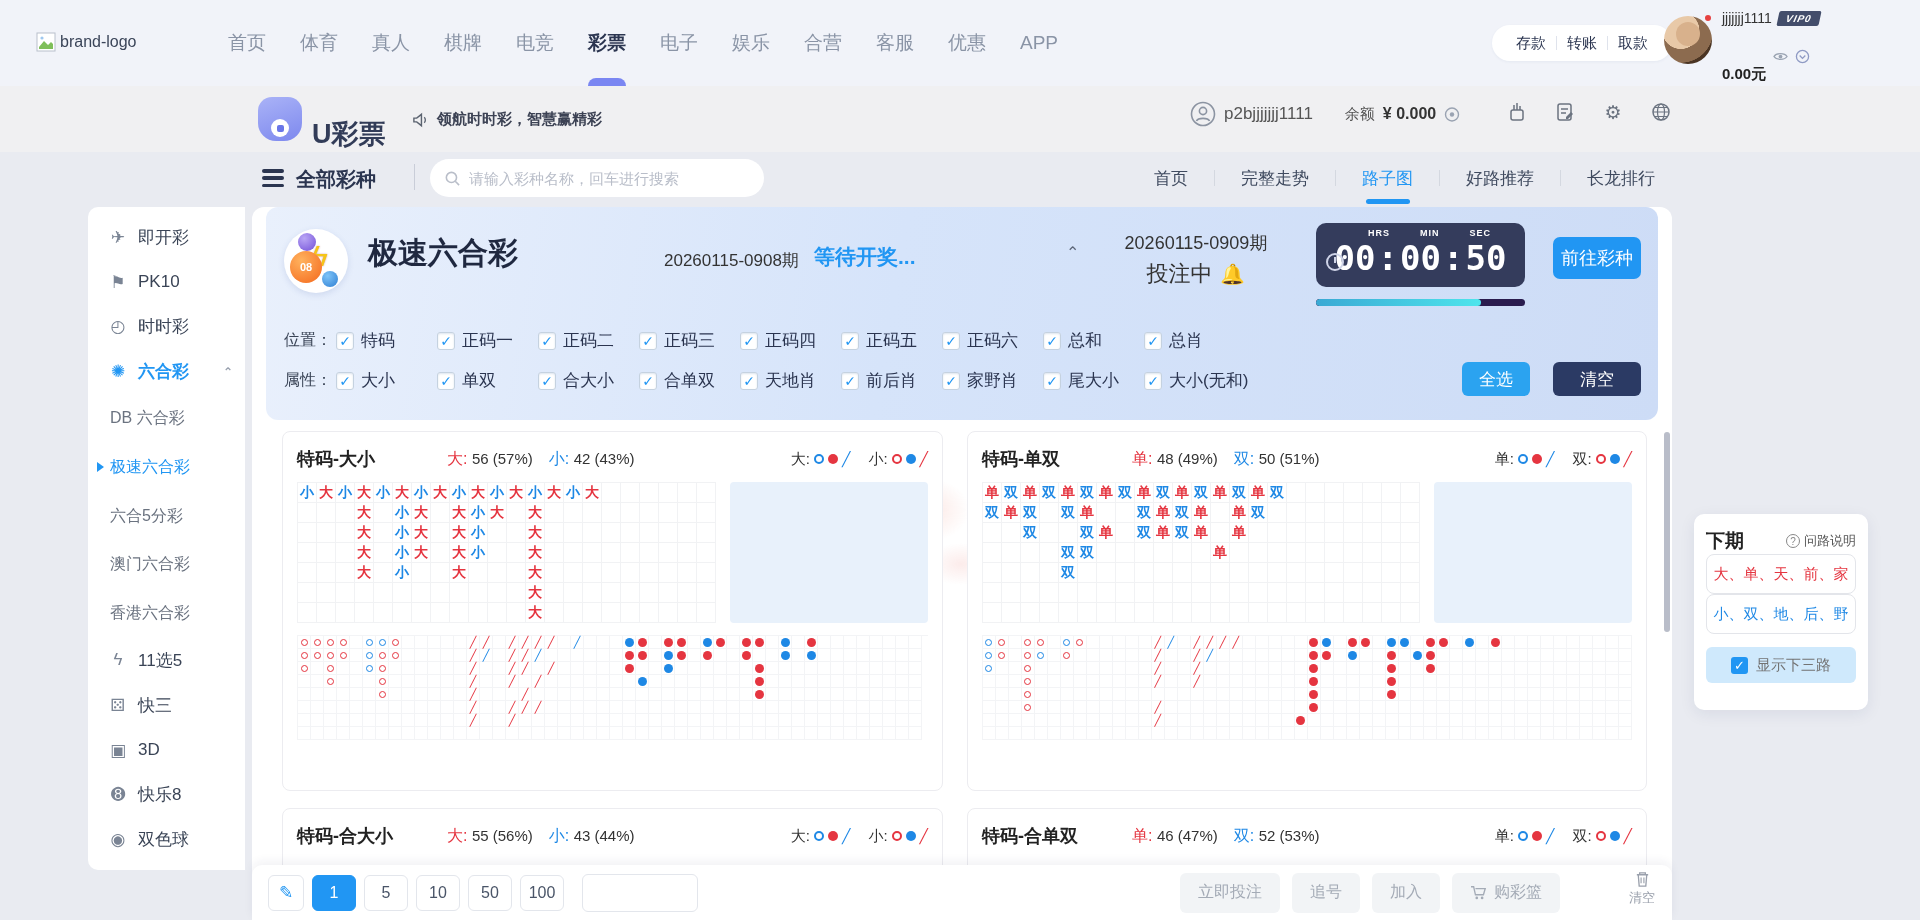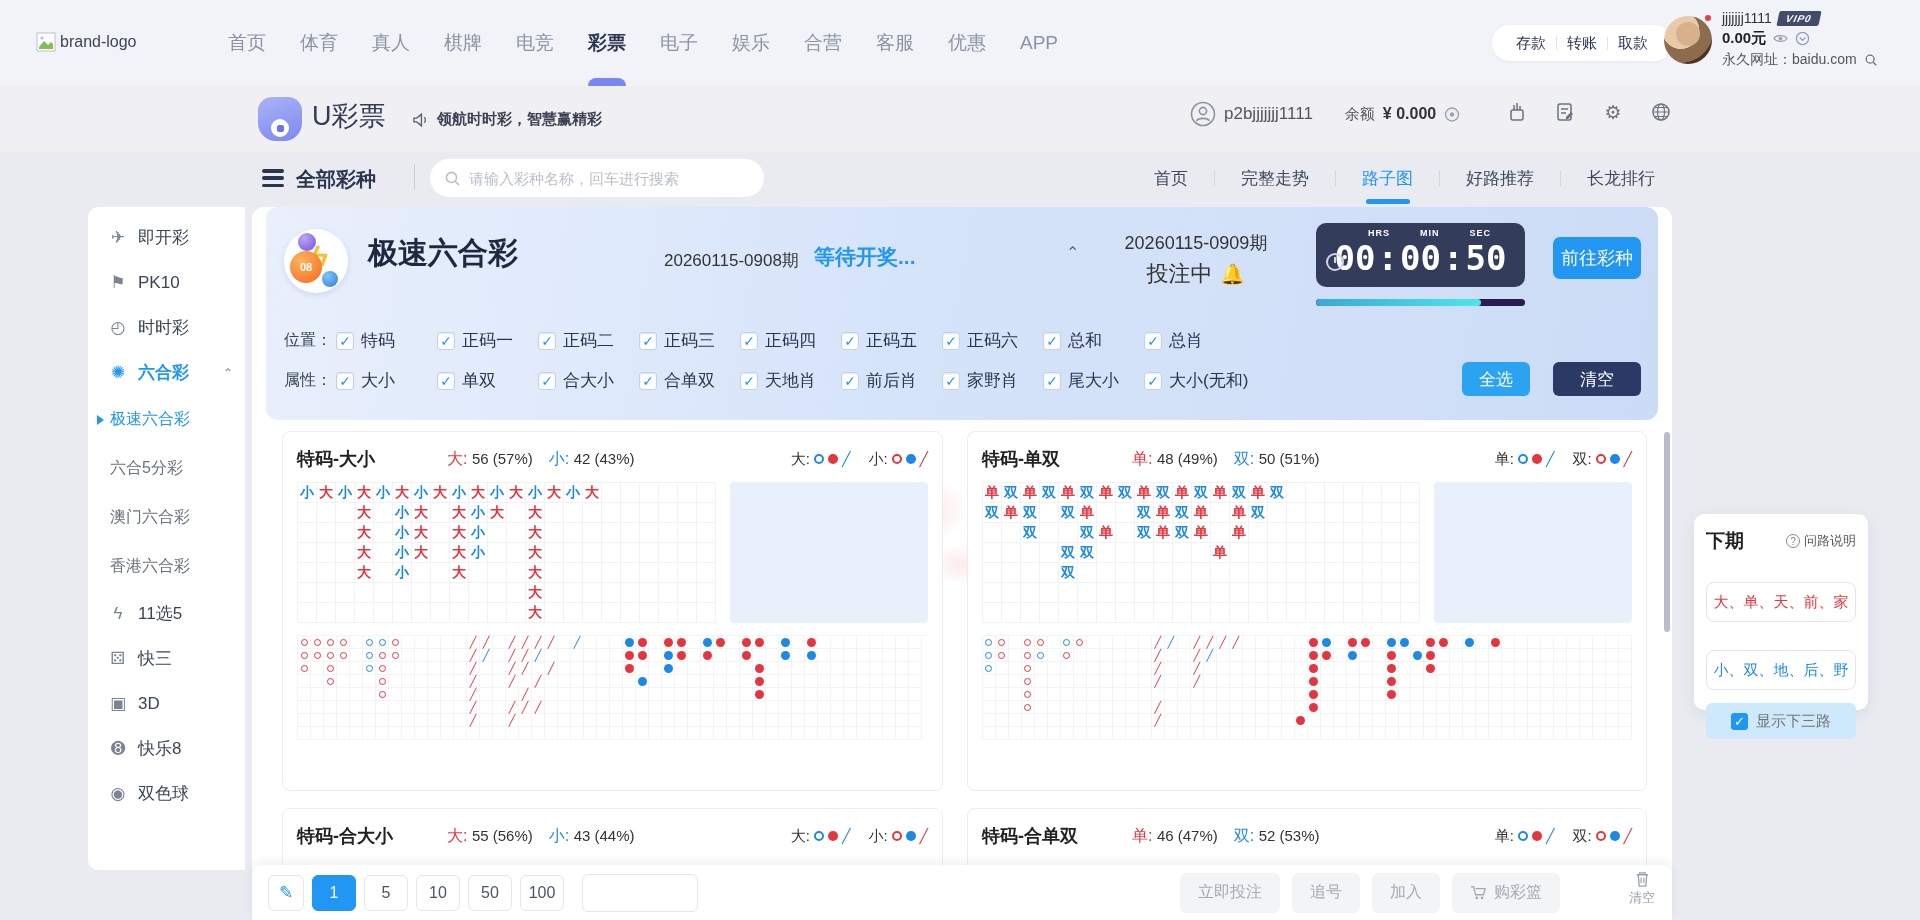--- a/index.html
+++ b/index.html
@@ -26,31 +26,31 @@
             overflow:hidden; }
   #avatar::after { content:""; position:absolute; left:12px; top:6px; width:24px; height:24px;
             border-radius:50%; background:#d8b18c; }
   #avatar-dot { position:absolute; left:1703px; top:13px; width:10px; height:10px; border-radius:50%;
             background:#e64040; border:2px solid #f1f3f9; }
   #user-col { position:absolute; left:1722px; top:10px; display:flex; flex-direction:column; gap:3px; }
   .u-row { display:flex; align-items:center; gap:6px; }
   #username { font-size:14px; color:#333; }
   #vip-badge { background:#434d6b; color:#fff; font-size:10px; font-style:italic; font-weight:bold;
                padding:2px 8px; transform:skewX(-12deg); border-radius:2px; letter-spacing:1px; }
-  #balance-top { font-size:15px; font-weight:bold; color:#222; }
+  #balance-top { font-size:15px; font-weight:bold; color:#222;margin-top:36px; }
   .mini-icon { width:16px; height:16px; color:#9aa3b2; display:inline-flex; align-items:center; justify-content:center; }
   #site-url { font-size:14px; color:#555; }
 
   
   #header2 { position:absolute; left:0; top:86px; width:1920px; height:66px; background:#f0f0f2; }
   #ulogo { position:absolute; left:258px; top:97px; width:44px; height:44px; border-radius:14px 14px 18px 18px;
            background:linear-gradient(160deg,#aab3f7,#7d88ee); display:flex; align-items:flex-end; justify-content:center; }
   #ulogo .ball { width:18px; height:18px; border-radius:50%; background:#fff; margin-bottom:4px; position:relative; }
   #ulogo .ball::after { content:""; position:absolute; left:6px; top:6px; width:7px; height:7px; background:#6a76e8; border-radius:2px; }
-  #ubrand { position:absolute; left:312px; top:98px; font-size:27px; font-weight:normal; color:#323c58; }
+  #ubrand { position:absolute; left:312px; top:116px; font-size:27px; font-weight:bold; color:#323c58; }
   #announce { position:absolute; left:412px; top:110px; display:flex; align-items:center; gap:8px;
               font-size:15px; font-weight:bold; color:#3c4254; }
   #acct-row { position:absolute; left:1190px; top:101px; display:flex; align-items:center; gap:8px; }
   #acct-name { font-size:17px; color:#555; }
   #balance-label { font-size:15px; color:#555; margin-left:24px; }
   #balance-value { font-size:16px; font-weight:bold; color:#333; }
   .hdr-icon { width:22px; height:22px; color:#6b7380; display:inline-flex; align-items:center;
               justify-content:center; font-size:19px; cursor:pointer; }
   #hdr-icons { position:absolute; left:1506px; top:101px; display:flex; gap:26px; align-items:center; }
 
@@ -207,21 +207,21 @@
   #bb-clear svg { width:17px; height:17px; }
 
   
   #next-panel { position:absolute; left:1694px; top:514px; width:174px; height:196px; background:#fff;
                 border-radius:10px; box-shadow:0 4px 16px rgba(30,40,90,.08); padding:14px 12px; }
   #np-head { display:flex; align-items:center; justify-content:space-between; }
   #np-title { font-size:19px; font-weight:bold; color:#222; }
   #np-help { display:flex; align-items:center; gap:4px; font-size:13px; color:#555; cursor:pointer; }
   .q-circ { width:14px; height:14px; border:1px solid #888; border-radius:50%; font-size:10px; display:flex;
             align-items:center; justify-content:center; color:#888; }
-  .np-box { margin-top:28px; height:40px; border:1px solid #e3e5ea; border-radius:8px; display:flex;
+  .np-box { margin-top:0; height:40px; border:1px solid #e3e5ea; border-radius:8px; display:flex;
             align-items:center; justify-content:center; font-size:15px; }
   #np-toggle { margin-top:13px; height:36px; background:#cfe9fc; border-radius:6px; display:flex;
             align-items:center; justify-content:center; gap:8px; cursor:pointer; }
   #np-toggle .box { width:17px; height:17px; background:#2196f3; border-radius:3px; color:#fff; font-size:13px;
             display:flex; align-items:center; justify-content:center; }
   #np-toggle .txt { color:#737373; font-size:15px; }
 
   svg { display:block; }
 </style>
 </head>
@@ -380,20 +380,23 @@
     </div>
     <div class="side-item">
       <span class="sicon">◴</span>
       <span>时时彩</span>
     </div>
     <div class="side-item active">
       <span class="sicon">✺</span>
       <span>六合彩</span>
       <span class="chev">⌃</span>
     </div>
+    <div class="side-sub">
+      <span>DB 六合彩</span>
+    </div>
     <div class="side-sub active">
       <span class="tri"></span>
       <span>极速六合彩</span>
     </div>
     <div class="side-sub">
       <span>六合5分彩</span>
     </div>
     <div class="side-sub">
       <span>澳门六合彩</span>
     </div>

